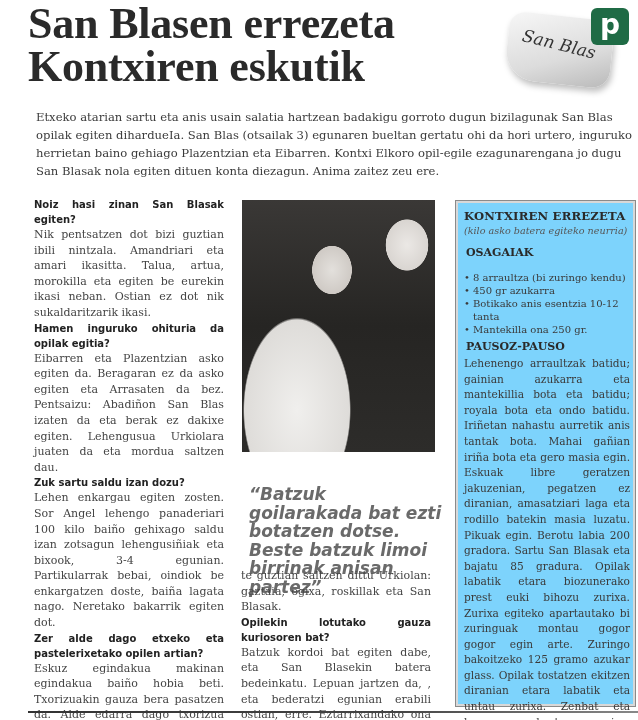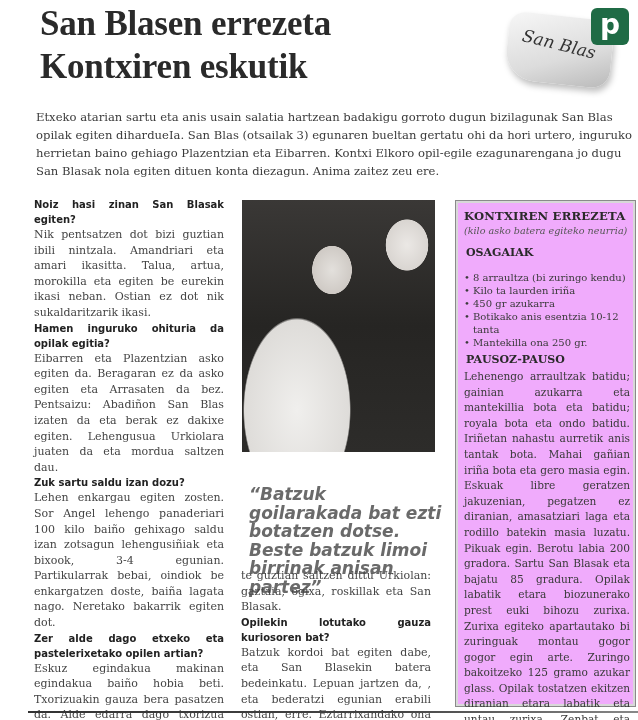--- a/index.html
+++ b/index.html
@@ -1,35 +1,35 @@
 <!DOCTYPE html>
 <html><head>
 <meta charset="utf-8">
 <style>
   html,body{margin:0;padding:0;background:#fff;}
   body{width:638px;height:720px;position:relative;overflow:hidden;color:#2b2b2b;}
-  .title{position:absolute;left:40px;top:2px;margin:0;font-family:"Liberation Serif","DejaVu Serif",serif;font-weight:bold;font-size:35px;line-height:43px;color:#2a2a2a;letter-spacing:-0.2px;}
+  .title{position:absolute;left:28px;top:2px;margin:0;font-family:"Liberation Serif","DejaVu Serif",serif;font-weight:bold;font-size:44px;line-height:43px;color:#2a2a2a;letter-spacing:-0.2px;}
   .title span{display:block;}
   .pillow{position:absolute;left:507px;top:16px;width:105px;height:68px;background:linear-gradient(160deg,#f7f7f7 0%,#dcdcdc 60%,#b9b9b9 100%);border-radius:16px 26px 18px 30px;transform:rotate(6deg);box-shadow:2px 4px 6px rgba(0,0,0,0.25);}
   .pillow-text{position:absolute;left:14px;top:18px;font-family:"DejaVu Serif",serif;font-style:italic;font-size:17px;color:#333;transform:rotate(8deg);}
   .logo{position:absolute;left:591px;top:8px;width:38px;height:37px;background:#1f6b45;border-radius:6px;display:flex;align-items:center;justify-content:center;}
   .logo-letter{font-family:"DejaVu Sans",sans-serif;font-weight:bold;font-size:28px;color:#fff;line-height:28px;margin-top:-4px;}
   .intro{position:absolute;left:36px;top:108px;width:600px;margin:0;font-family:"DejaVu Serif",serif;font-size:11.6px;line-height:18px;color:#3a3a3a;}
   .col{position:absolute;font-family:"DejaVu Serif",serif;font-size:11px;line-height:15.6px;color:#444;text-align:justify;}
   .col1{left:34px;top:197px;width:190px;}
   .col2{left:241px;top:568px;width:190px;}
   .q{font-family:"DejaVu Sans",sans-serif;font-weight:bold;font-size:10px;line-height:15px;color:#222;margin:0;}
   .a{margin:0;}
   .photo{position:absolute;left:242px;top:200px;width:193px;height:252px;background:
     radial-gradient(ellipse 28px 34px at 90px 70px,#e3e0dc 0%,#cfcac5 70%,transparent 72%),
     radial-gradient(ellipse 30px 36px at 165px 45px,#ebe8e5 0%,#d9d5d1 70%,transparent 72%),
     radial-gradient(ellipse 70px 120px at 55px 210px,#f0efed 0%,#dedcd9 75%,transparent 77%),
     linear-gradient(180deg,#3a3836 0%,#262523 50%,#2d2c2a 100%);}
   .pullquote{position:absolute;left:244px;top:480px;width:195px;margin:5px;text-align:left;font-family:"DejaVu Sans",sans-serif;font-style:italic;font-weight:bold;font-size:17px;line-height:18.5px;color:#6a6a6a;}
-  .recipe{position:absolute;left:455px;top:200px;width:166px;height:493px;padding:8px 5px 4px 8px;background:#f0abfc;border:1px solid #8a8a8a;box-shadow:inset 0 0 0 2px #d8d8d8;font-family:"DejaVu Serif",serif;color:#3a3a3a;}
+  .recipe{position:absolute;left:455px;top:200px;width:166px;height:493px;padding:8px 5px 4px 8px;background:#7dd3fc;border:1px solid #8a8a8a;box-shadow:inset 0 0 0 2px #d8d8d8;font-family:"DejaVu Serif",serif;color:#3a3a3a;}
   .r-title{margin:0;font-weight:bold;font-size:11.6px;line-height:15px;color:#2a2a2a;letter-spacing:0.2px;}
   .r-sub{margin:0 0 9px;font-style:italic;font-size:9.6px;line-height:13px;color:#555;}
   .r-head{margin:2px;font-weight:bold;font-size:11px;line-height:14px;color:#2a2a2a;}
   .r-list{list-style:none;margin:11px 0 4px;padding:0;font-size:10px;line-height:13px;}
   .r-list li{padding-left:9px;text-indent:-9px;}
   .r-list li::before{content:"\2022";display:inline-block;width:9px;text-indent:0;}
   .r-steps{margin:0 0 8px;font-size:10.6px;line-height:15.6px;text-align:justify;}
   .rule{position:absolute;left:28px;top:711px;width:610px;height:2px;background:linear-gradient(90deg,#333 0%,#444 60%,#888 100%);}
 </style>
 </head>
@@ -71,21 +71,20 @@
   <p class="q">Opilekin lotutako gauza kuriosoren bat?</p>
   <p class="a">Batzuk kordoi bat egiten dabe, eta San Blasekin batera bedeinkatu. Lepuan jartzen da, , eta bederatzi egunian erabili ostian, erre. Eztarrixandako ona ei da, eztulik eta ez eukitzeko.</p>
 </div>
 
 <div class="recipe">
   <p class="r-title">KONTXIREN ERREZETA</p>
   <p class="r-sub">(kilo asko batera egiteko neurria)</p>
   <p class="r-head">OSAGAIAK</p>
   <ul class="r-list">
     <li>8 arraultza (bi zuringo kendu)</li>
-    <li>Kilo ta laurden iriña</li>
     <li>450 gr azukarra</li>
     <li>Botikako anis esentzia 10-12 tanta</li>
     <li>Mantekilla ona 250 gr.</li>
   </ul>
   <p class="r-head">PAUSOZ-PAUSO</p>
   <p class="r-steps">Lehenengo arraultzak batidu; gainian azukarra eta mantekillia bota eta batidu; royala bota eta ondo batidu. Iriñetan nahastu aurretik anis tantak bota. Mahai gañian iriña bota eta gero masia egin. Eskuak libre geratzen jakuzenian, pegatzen ez diranian, amasatziari laga eta rodillo batekin masia luzatu. Pikuak egin. Berotu labia 200 gradora. Sartu San Blasak eta bajatu 85 gradura. Opilak labatik etara biozunerako prest euki bihozu zurixa. Zurixa egiteko apartautako bi zuringuak montau gogor gogor egin arte. Zuringo bakoitzeko 125 gramo azukar glass. Opilak tostatzen ekitzen diranian etara labatik eta untau zurixa. Zenbat eta beruago hartu zurixa, bizkorrago gogortzen da.</p>
 
 </div>
 
 <div class="rule"></div>

